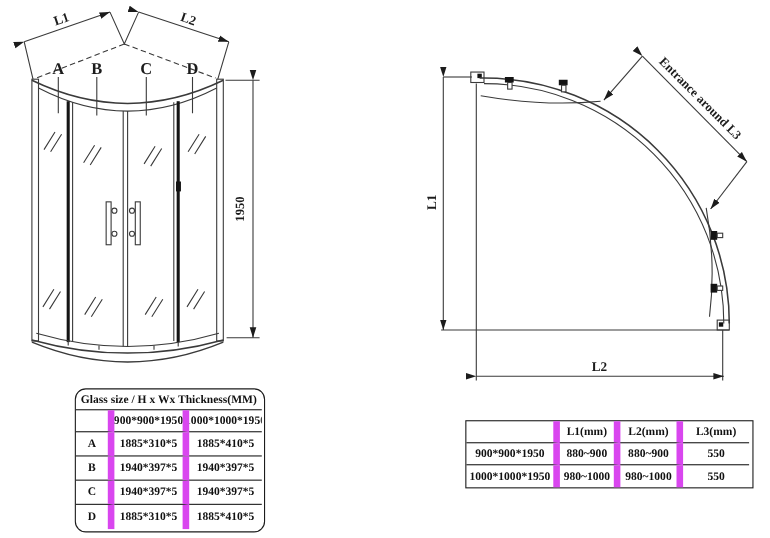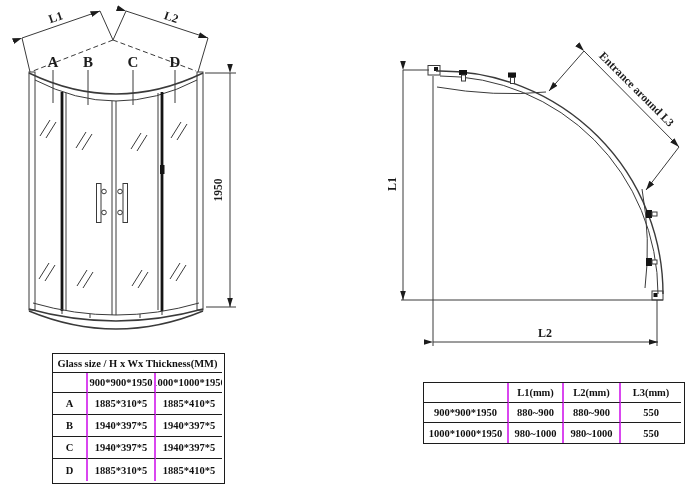--- a/index.html
+++ b/index.html
@@ -8,21 +8,21 @@
   svg{position:absolute;left:0;top:0;}
   svg text{font-family:"Liberation Serif",serif;font-weight:bold;fill:#1c1c1c;}
   .ln{stroke:#3a3a3a;stroke-width:1;fill:none;}
   .ln2{stroke:#3a3a3a;stroke-width:1.4;fill:none;}
   .thick{stroke:#141414;stroke-width:2.8;fill:none;}
   .dash{stroke:#3a3a3a;stroke-width:1;fill:none;stroke-dasharray:5,3;}
   .dk{fill:#141414;stroke:none;}
   .wh{fill:#ffffff;stroke:#3a3a3a;stroke-width:1;}
   .tbl{position:absolute;display:grid;background:#fff;border:1.4px solid #1c1c1c;
        font-weight:bold;color:#111;font-size:10.5px;}
-  .cell{border-right:2px solid #d946ef;border-bottom:1px solid #1c1c1c;
+  .cell{border-right:6px solid #d946ef;border-bottom:1px solid #1c1c1c;
         display:flex;align-items:center;justify-content:center;white-space:nowrap;
         overflow:hidden;}
   .cell.last-col{border-right:none;}
   .cell.last-row{border-bottom:none;}
   .hdr{grid-column:1/4;}
 </style>
 </head>
 <body>
 
 <div id="canvas">
@@ -136,23 +136,23 @@
     <path class="ln" d="M433,342 L658,342" marker-start="url(#arw)" marker-end="url(#arw)"></path>
     <text x="545" y="337" font-size="12" text-anchor="middle">L2</text>
 
     <path class="ln" d="M584,51 L679,147" marker-start="url(#arw)" marker-end="url(#arw)"></path>
     <path class="ln" d="M584,51 L549,91" marker-end="url(#arw)"></path>
     <path class="ln" d="M679,147 L646,190" marker-end="url(#arw)"></path>
     <text x="634" y="92" font-size="11.5" text-anchor="middle" transform="rotate(45 634 92)">Entrance around L3</text>
   </g>
 </svg>
 
-<div class="tbl" style="left:52px;top:353px;width:171px;height:129px;
+<div class="tbl" style="left:68px;top:353px;width:171px;height:129px;
             grid-template-columns:35px 68px 66px;
-            grid-template-rows:19px 20px 22px 22px 22px 22px;">
+            grid-template-rows:19px 20px 22px 22px 22px 22px;border-radius:10px;">
   <div class="cell hdr" style="border-right:none;">Glass size / H x Wx Thickness(MM)</div>
 
   <div class="cell"></div>
   <div class="cell">900*900*1950</div>
   <div class="cell last-col">1000*1000*1950</div>
 
   <div class="cell">A</div>
   <div class="cell">1885*310*5</div>
   <div class="cell last-col">1885*410*5</div>
 

